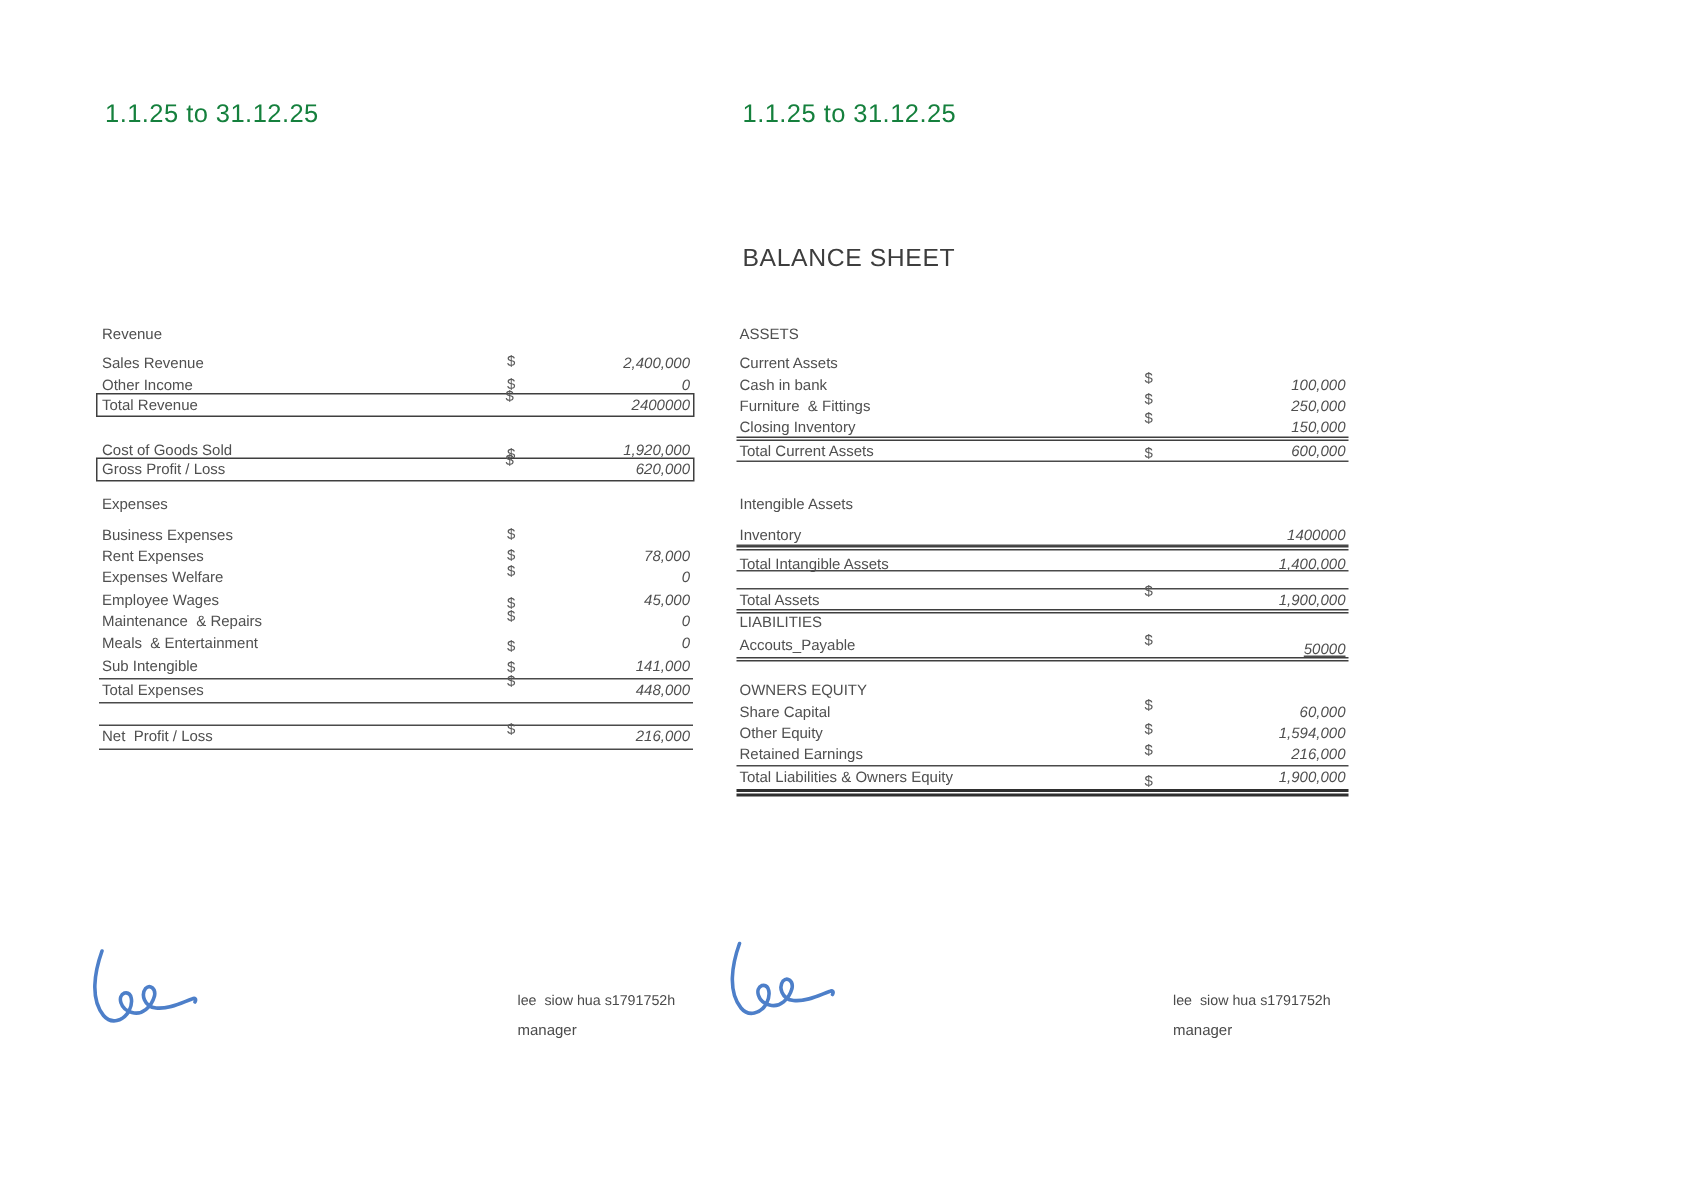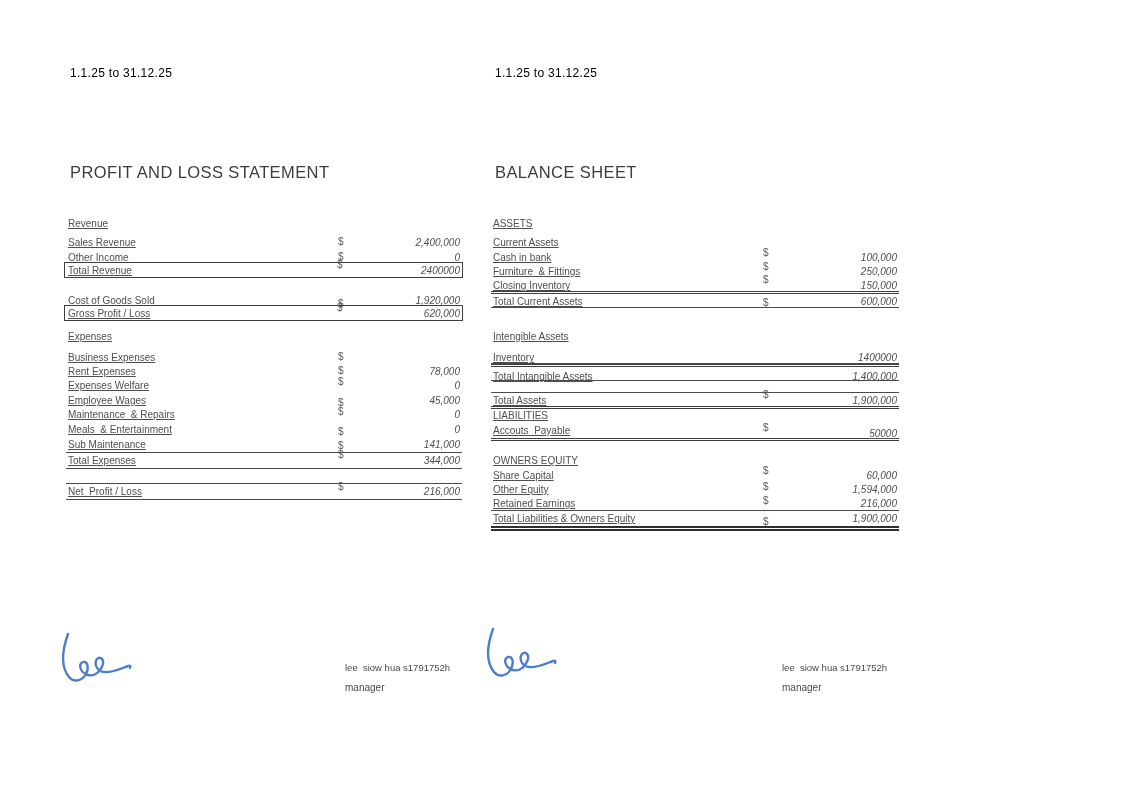--- a/index.html
+++ b/index.html
@@ -2,32 +2,32 @@
 <html><head>
 <meta charset="utf-8">
 <style>
   html,body{margin:0;padding:0;}
   body{
     width:1132px;height:800px;background:#ffffff;position:relative;overflow:hidden;
     font-family:"Liberation Sans","DejaVu Sans",sans-serif;color:#4a4a4a;
   }
   .page{position:absolute;inset:0;background:#ffffff;}
   .period{
-    position:absolute;top:66px;font-size:12px;color:#000000;letter-spacing:.3px;white-space:pre;
+    position:absolute;top:66px;font-size:17px;color:#15803d;letter-spacing:.3px;white-space:pre;
   }
   .stmt-title{
     position:absolute;top:163px;font-size:16.5px;color:#3d3d3d;letter-spacing:.4px;white-space:pre;
   }
   .table{position:absolute;top:212px;}
   .table.pnl{left:66px;width:396px;}
   .table.bs{left:491px;width:408px;}
   .row{
     position:absolute;left:0;right:0;height:14px;line-height:13px;font-size:10px;color:#4f4f4f;
   }
-  .row .lbl{position:absolute;left:2px;top:1px;white-space:pre;text-decoration:underline;}
+  .row .lbl{position:absolute;left:2px;top:1px;white-space:pre;}
   .row .usd{position:absolute;left:272px;top:0;color:#5a5a5a;}
   .row .val{position:absolute;right:2px;top:1px;white-space:pre;font-style:italic;}
   .row.boxed{
     border:1.4px solid #3f3f3f;height:14px;left:-2px;right:-1px;padding-left:25px;
   }
   .row.boxed .lbl{left:3px;}
   .tline{border-top:1.2px solid #4a4a4a;}
   .bline{border-bottom:1.2px solid #4a4a4a;}
   .dblb{border-bottom:3px double #3f3f3f;}
   .dblt{border-top:3px double #3f3f3f;}
@@ -36,21 +36,20 @@
   .sig-role{position:absolute;font-size:10px;color:#4a4a4a;white-space:pre;}
   .signature-svg{position:absolute;}
 </style>
 </head>
 <body>
 
 <div class="page">
 
   <div class="period" style="left:70px">1.1.25 to 31.12.25</div>
   <div class="period" style="left:495px">1.1.25 to 31.12.25</div>
-  <div class="stmt-title" style="left:70px">PROFIT AND LOSS STATEMENT</div>
   <div class="stmt-title" style="left:495px">BALANCE SHEET</div>
 
   <div class="table pnl">
     <div class="row" style="top:4px">
       <span class="lbl">Revenue</span>
     </div>
     <div class="row" style="top:23px">
       <span class="lbl">Sales Revenue</span>
       <span class="usd">$</span>
       <span class="val">2,400,000</span>
@@ -102,28 +101,28 @@
       <span class="lbl">Maintenance  &amp; Repairs</span>
       <span class="usd" style="top:-2px">$</span>
       <span class="val">0</span>
     </div>
     <div class="row" style="top:210px">
       <span class="lbl">Meals  &amp; Entertainment</span>
       <span class="usd" style="top:3px">$</span>
       <span class="val">0</span>
     </div>
     <div class="row" style="top:225px">
-      <span class="lbl">Sub Maintenance</span>
+      <span class="lbl">Sub Intengible</span>
       <span class="usd" style="top:2px">$</span>
       <span class="val">141,000</span>
     </div>
     <div class="row tline bline" style="top:240px;height:15px">
       <span class="lbl">Total Expenses</span>
       <span class="usd" style="top:-5px">$</span>
-      <span class="val">344,000</span>
+      <span class="val">448,000</span>
     </div>
     <div class="row tline bline" style="top:271px;height:15px">
       <span class="lbl">Net  Profit / Loss</span>
       <span class="usd" style="top:-4px">$</span>
       <span class="val">216,000</span>
     </div>
   </div>
 
   <div class="table bs">
     <div class="row" style="top:4px">

